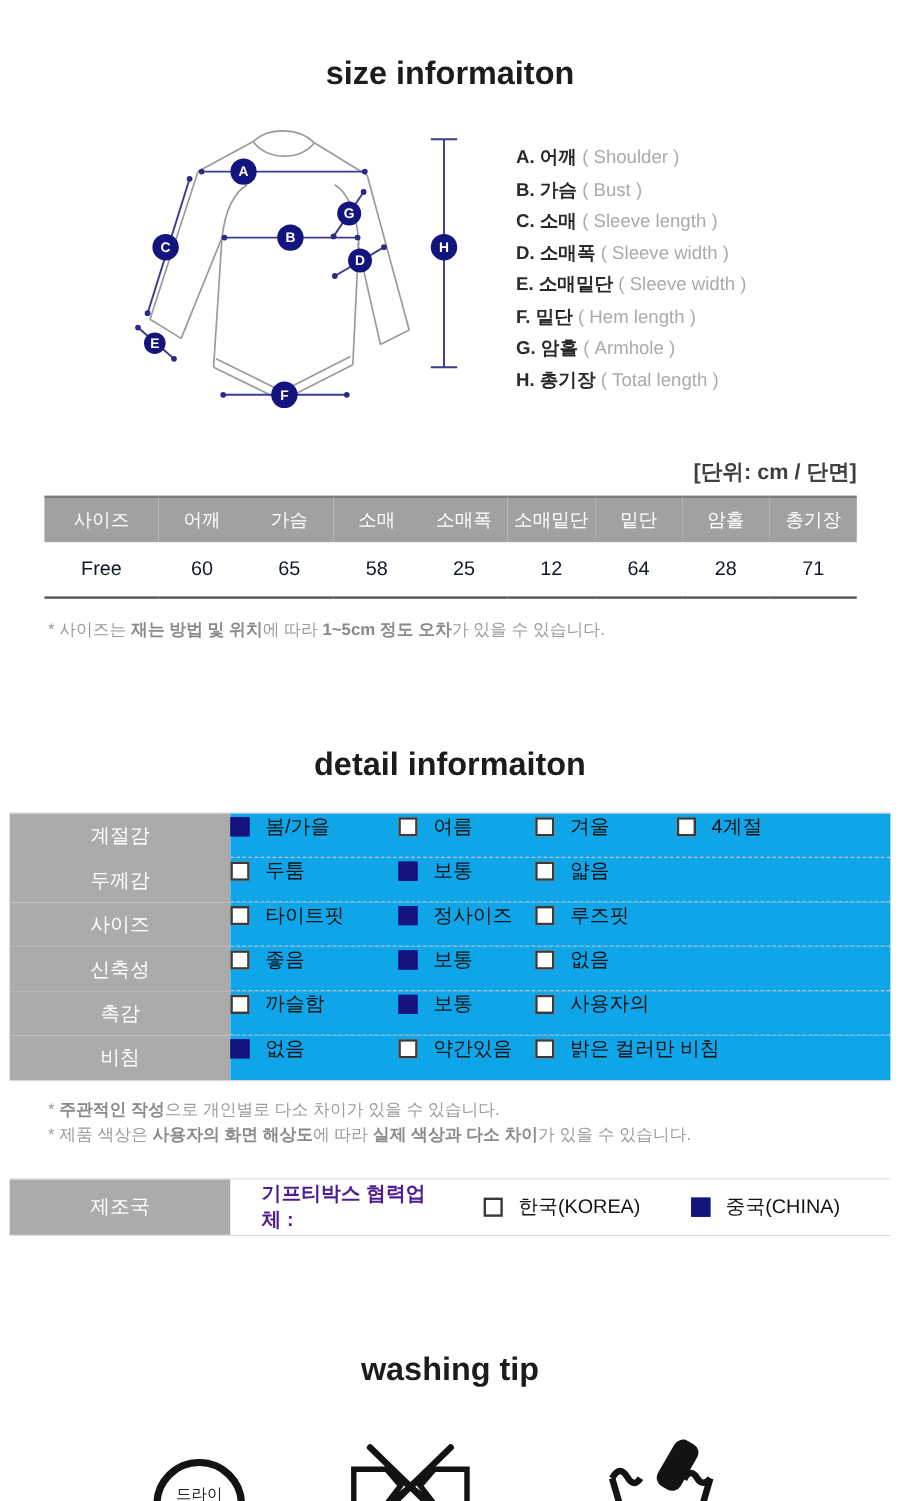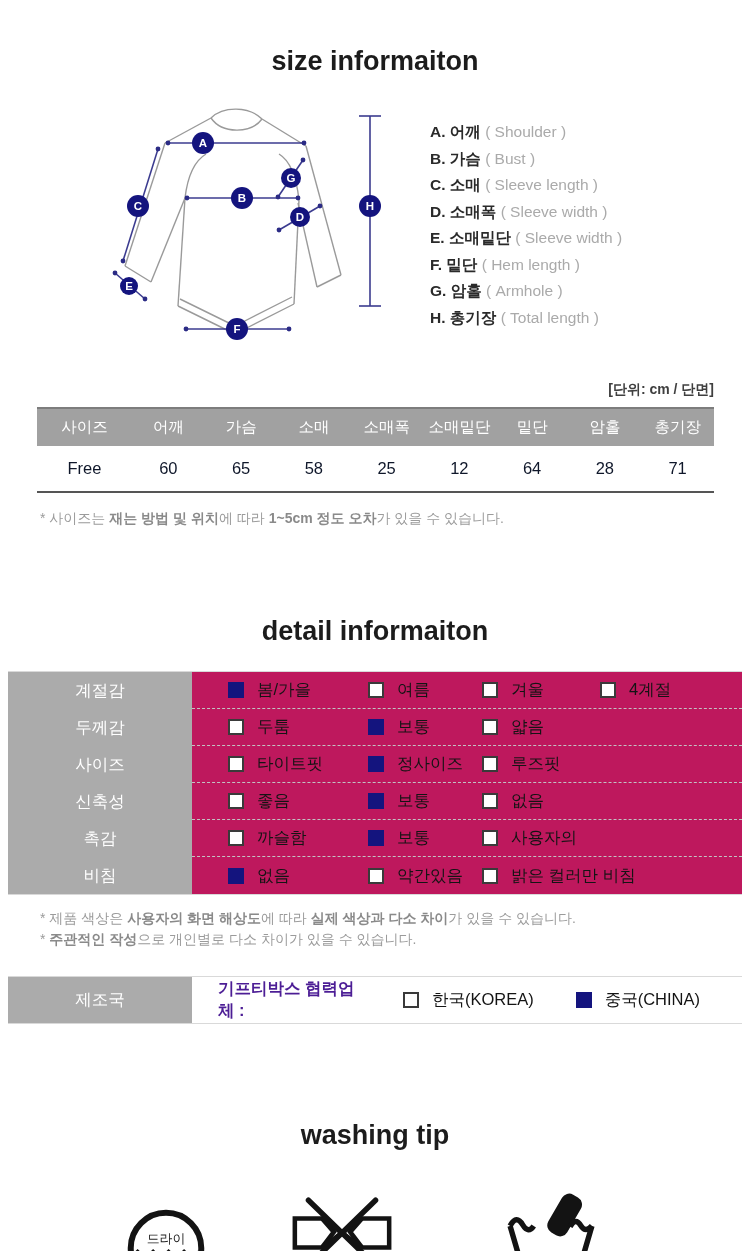--- a/index.html
+++ b/index.html
@@ -12,21 +12,21 @@
     text-align:center; font-size:27px; font-weight:600; color:#1c1c1c; letter-spacing:0;
   }
   
   #size-title { padding-top:46px; }
   .diagram-wrap { position:relative; height:272px; margin-top:26px; }
   .shirt-svg { position:absolute; left:108px; top:0; }
   .legend { position:absolute; left:430px; top:16px; }
   .legend-item { font-size:15.5px; line-height:26.5px; white-space:nowrap; }
   .legend-kr { font-weight:700; color:#2a2a2a; }
   .legend-en { color:#aaaaaa; font-weight:400; }
-  .unit-note { text-align:right; padding-right:36px; font-size:14px; color:#3f3f3f; font-weight:600; margin-top:6px; }
+  .unit-note { text-align:right; padding-right:36px; font-size:18px; color:#3f3f3f; font-weight:600; margin-top:6px; }
   table.size-table {
     width:677px; margin:8px 0 0 37px; border-collapse:collapse; table-layout:fixed;
     border-top:2px solid #7d7d7d; border-bottom:2px solid #555;
   }
   table.size-table th {
     background:var(--header_gray,#a1a1a1); color:#fff; font-weight:400;
     font-size:15.5px; padding:8px 0; text-align:center;
   }
   table.size-table td {
     font-size:16.5px; color:#0f172a; text-align:center; padding:13px 0; background:#fff;
@@ -35,21 +35,21 @@
   .note-line b { color:#8a8a8a; font-weight:700; }
   #size-note { margin:15px 0 0 40px; }
   
   #detail-title { margin-top:88px; }
   .detail-table { width:734px; margin:24px 0 0 8px; border-top:1px solid #d9d9d9; border-bottom:1px solid #d9d9d9; }
   .dt-row { display:flex; align-items:stretch; height:37px; }
   .dt-label {
     width:184px; background:var(--label_gray,#ababab); color:#fff; font-size:16.5px;
     display:flex; align-items:center; justify-content:center; flex:none;
   }
-  .dt-opts { flex:1; display:flex; align-items:center; padding-left:36px; background:#be185d; }
+  .dt-opts { flex:1; display:flex; align-items:flex-start; background:#0ea5e9; }
   .dt-row:not(:last-child) .dt-opts { border-bottom:1px dashed #c2c2c2; }
   .opt { display:flex; align-items:center; font-size:16.5px; color:#141414; white-space:nowrap; }
   .opt:nth-child(1){ width:140px; } .opt:nth-child(2){ width:114px; }
   .opt:nth-child(3){ width:118px; } .opt:nth-child(4){ flex:1; }
   .cb {
     width:16px; height:16px; border:2px solid #3a3a3a; background:#fff;
     display:inline-block; margin-right:13px; flex:none;
   }
   .cb.checked { background:var(--accent,#14147E); border-color:var(--accent,#14147E); }
   #detail-notes { margin:13px 0 0 40px; }
@@ -289,22 +289,22 @@
         </span>
         <span class="opt">
           <span class="cb"></span>
           <span>밝은 컬러만 비침</span>
         </span>
       </div>
     </div>
   </div>
 
 <div id="detail-notes">
+    <p class="note-line"><span>* </span><b>주관적인 작성</b><span>으로 개인별로 다소 차이가 있을 수 있습니다.</span></p>
     <p class="note-line"><span>* 제품 색상은 </span><b>사용자의 화면 해상도</b><span>에 따라 </span><b>실제 색상과 다소 차이</b><span>가 있을 수 있습니다.</span></p>
-    <p class="note-line"><span>* </span><b>주관적인 작성</b><span>으로 개인별로 다소 차이가 있을 수 있습니다.</span></p>
   </div>
 
 <div class="origin-table">
   <div class="origin-row">
     <div class="dt-label">제조국</div>
     <div class="origin-content">
       <span class="origin-prefix">기프티박스 협력업체 :</span>
     <span class="opt">
           <span class="cb"></span>
           <span>한국(KOREA)</span>

